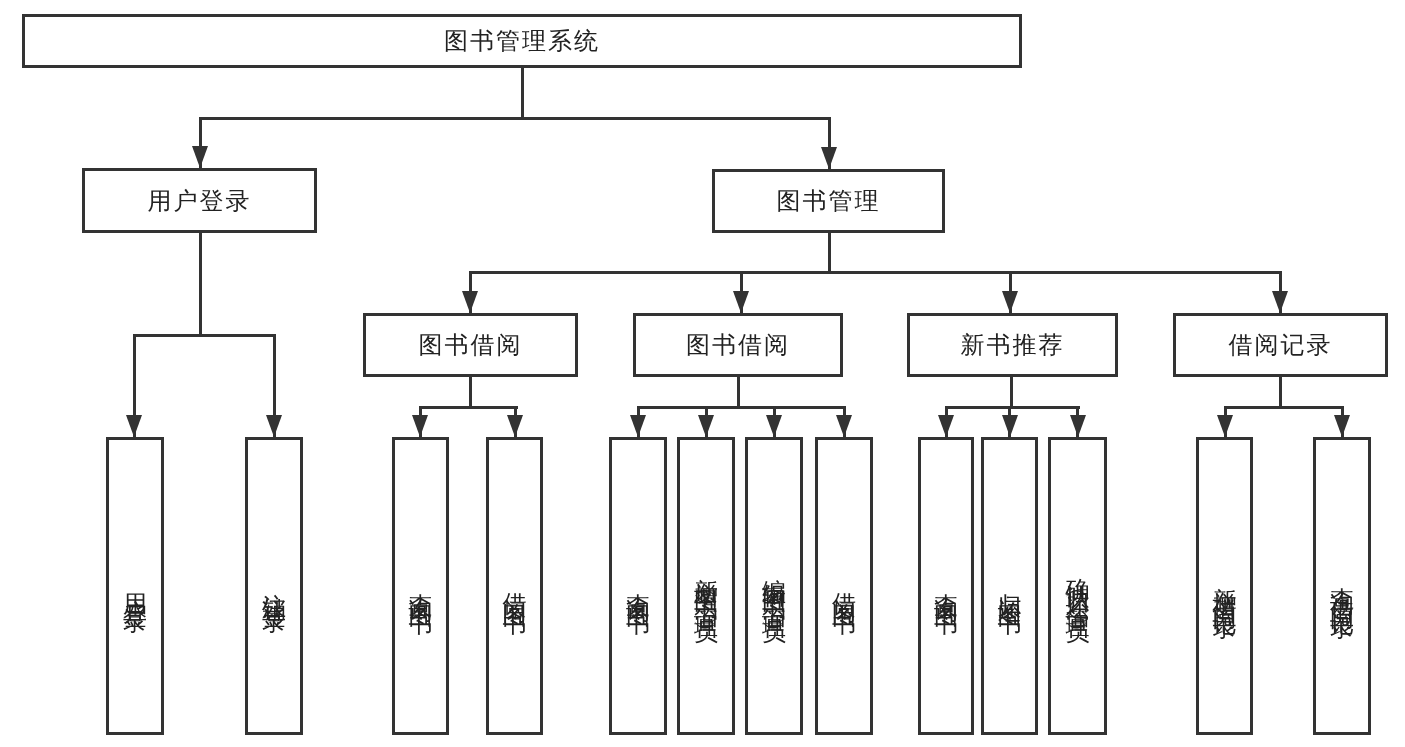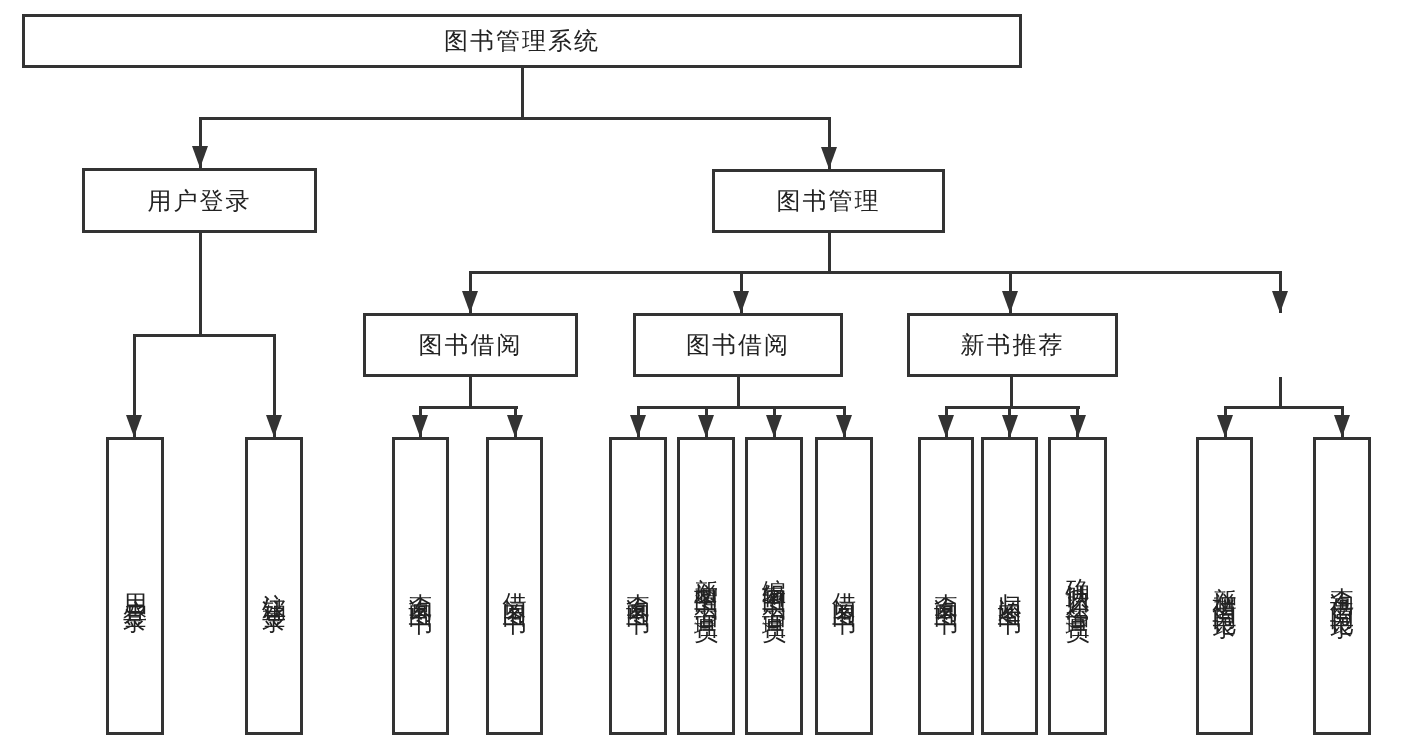--- a/index.html
+++ b/index.html
@@ -53,20 +53,21 @@
 <div id="stage">
 
   <div class="box" style="left:22px;top:14px;width:1000px;height:54px">图书管理系统</div>
 
   <div class="box" style="left:82px;top:168px;width:235px;height:65px">用户登录</div>
   <div class="box" style="left:712px;top:169px;width:233px;height:64px">图书管理</div>
 
   <div class="box" style="left:363px;top:313px;width:215px;height:64px">图书借阅</div>
   <div class="box" style="left:633px;top:313px;width:210px;height:64px">图书借阅</div>
   <div class="box" style="left:907px;top:313px;width:211px;height:64px">新书推荐</div>
+  <div class="box" style="left:1173px;top:313px;width:215px;height:64px">借阅记录</div>
 
   <div class="box vbox" style="left:106px;top:437px;width:58px;height:298px">用户登录</div>
   <div class="box vbox" style="left:245px;top:437px;width:58px;height:298px">注销登录</div>
 
   <div class="box vbox" style="left:392px;top:437px;width:57px;height:298px">查询图书</div>
   <div class="box vbox" style="left:486px;top:437px;width:57px;height:298px">借阅图书</div>
 
   <div class="box vbox" style="left:609px;top:437px;width:58px;height:298px">查询图书</div>
   <div class="box vbox" style="left:677px;top:437px;width:58px;height:298px">新增图书（管理员）</div>
   <div class="box vbox" style="left:745px;top:437px;width:58px;height:298px">编辑图书（管理员）</div>

